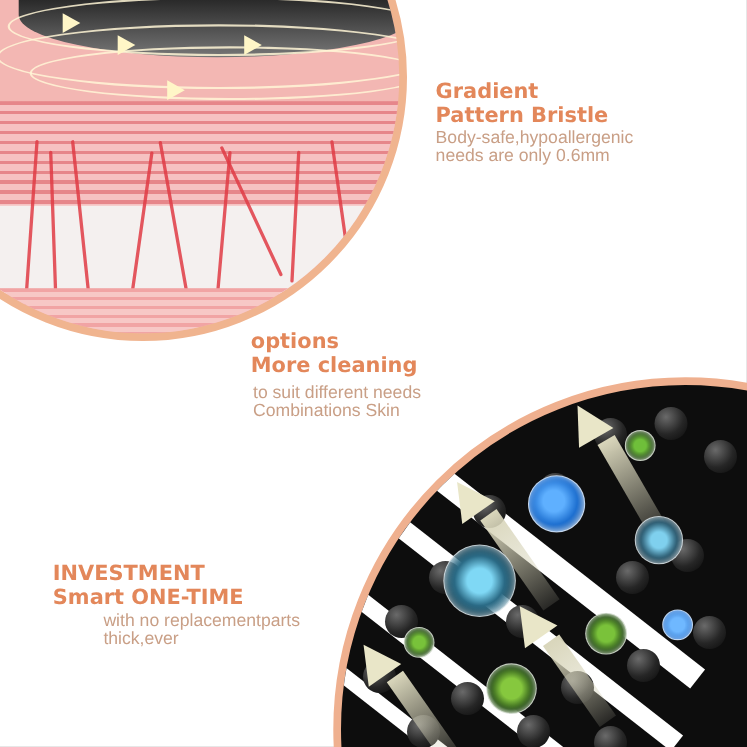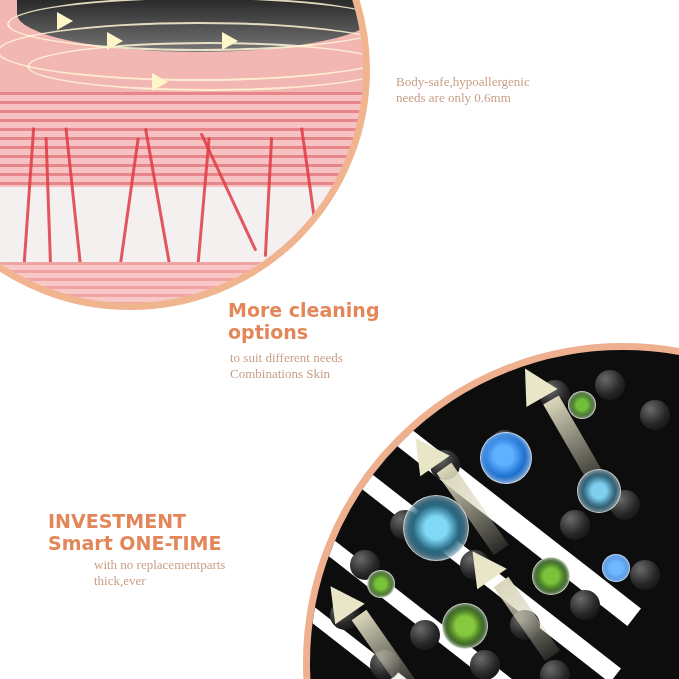--- a/index.html
+++ b/index.html
@@ -15,21 +15,21 @@
 
   .circle-bot { position:absolute; left:303px; top:343px; width:640px; height:640px; border-radius:50%; overflow:hidden; background:#0d0d0d; border:7px solid #efb08f; box-sizing:border-box; }
   .circle-bot .gap { position:absolute; background:#ffffff; transform-origin:0 0; }
   .circle-bot .ball { position:absolute; width:30px; height:30px; border-radius:50%; background:radial-gradient(circle at 35% 30%,#6a6a6a,#262626 55%,#0a0a0a); }
   .circle-bot .big-arrow { position:absolute; width:0; height:0; border-left:18px solid transparent; border-right:18px solid transparent; border-bottom:34px solid #e9e6c8; transform-origin:50% 100%; }
   .circle-bot .shaft { position:absolute; width:18px; background:linear-gradient(180deg,#d9d6bb,rgba(200,198,180,0.15)); transform-origin:50% 0; }
   .circle-bot .germ { position:absolute; border-radius:50%; border:1px solid rgba(255,255,255,.7); box-shadow:inset 0 0 6px rgba(255,255,255,.6); }
 
   .text-block { position:absolute; }
   .title { color:#e3875a; font-family:"DejaVu Sans", sans-serif; font-weight:bold; font-size:19px; line-height:22px; }
-  .desc { color:#c99f86; font-family:Liberation Serif, serif; font-size:13px; line-height:16px; }
+  .desc { color:#c99f86; font-family:Liberation Sans, sans-serif; font-size:16px; line-height:16px; }
 </style>
 </head>
 <body>
 
 <div class="circle-top">
   <div class="brush"></div>
   <div class="ring" style="left:110px;top:160px;width:380px;height:50px;"></div>
   <div class="ring" style="left:100px;top:185px;width:400px;height:55px;"></div>
   <div class="ring" style="left:130px;top:205px;width:360px;height:45px;"></div>
   <div class="arrow" style="left:160px;top:175px;"></div>
@@ -44,30 +44,34 @@
   <div class="vessel" style="left:260px;top:290px;height:150px;transform:rotate(-10deg);"></div>
   <div class="vessel" style="left:305px;top:300px;height:130px;transform:rotate(5deg);"></div>
   <div class="vessel" style="left:330px;top:290px;height:130px;transform:rotate(-25deg);"></div>
   <div class="vessel" style="left:370px;top:300px;height:120px;transform:rotate(3deg);"></div>
   <div class="vessel" style="left:410px;top:290px;height:100px;transform:rotate(-8deg);"></div>
   <div class="vessel" style="left:150px;top:300px;height:140px;transform:rotate(-2deg);"></div>
   <div class="skin-bottom"></div>
 </div>
 
 <div class="text-block" style="left:396px;top:72px;width:283px;">
+  <div class="title">
+    <div>Gradient</div>
+    <div>Pattern Bristle</div>
+  </div>
   <div class="desc" style="margin-top:2px;">
     <div>Body-safe,hypoallergenic</div>
     <div>needs are only 0.6mm</div>
   </div>
 </div>
 
 <div class="text-block" style="left:228px;top:299px;width:260px;">
   <div class="title">
+    <div>options</div>
     <div>More cleaning</div>
-    <div>options</div>
   </div>
   <div class="desc" style="margin-top:7px;padding-left:2px;">
     <div>to suit different needs</div>
     <div>Combinations Skin</div>
   </div>
 </div>
 
 <div class="circle-bot">
   <div class="gap" style="left:0;top:0;width:420px;height:22px;transform:rotate(38deg);"></div>
   <div class="gap" style="left:-20px;top:60px;width:420px;height:18px;transform:rotate(38deg);"></div>

